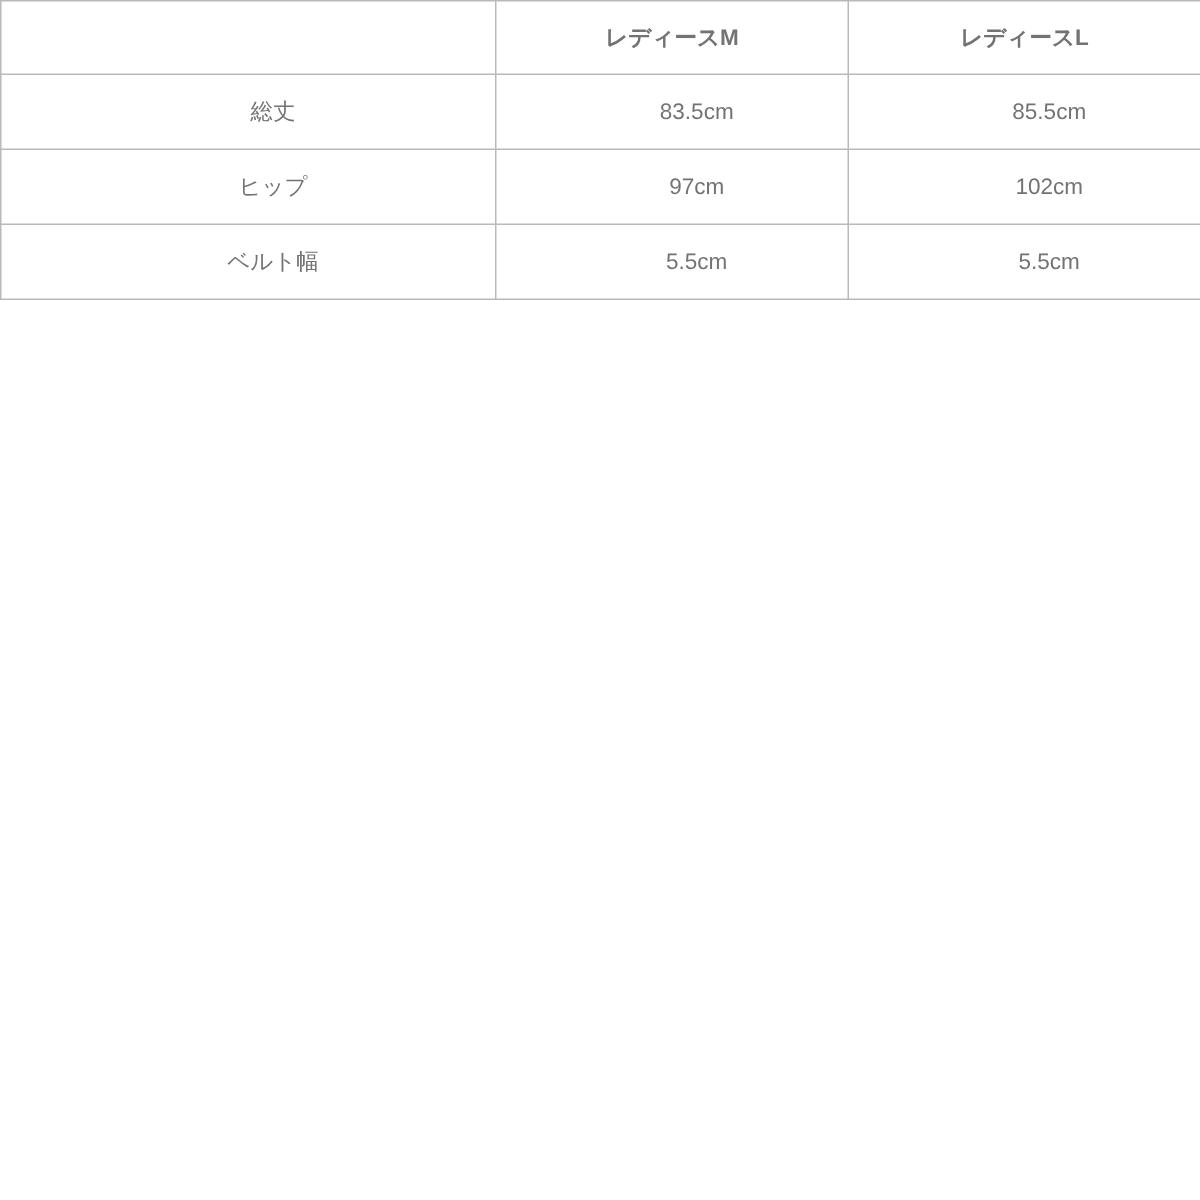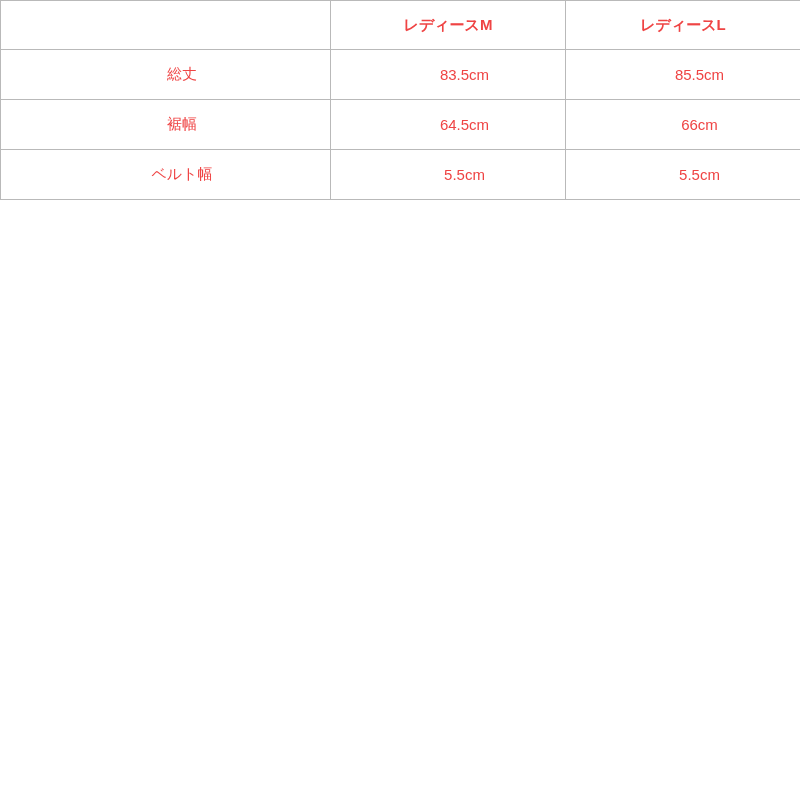--- a/index.html
+++ b/index.html
@@ -29,21 +29,21 @@
   table.size-table col.col-m { width: 235px; }
   table.size-table col.col-l { width: 235px; }
 
   table.size-table th,
   table.size-table td {
     border: 1px solid #b9b9b9;
     text-align: center;
     vertical-align: middle;
     font-size: 15px;
     font-weight: normal;
-    color: #ef4444;
+    color: #737373;
     padding: 0;
   }
   table.size-table thead th {
     height: 48px;
     font-weight: bold;
     font-size: 15px;
   }
   table.size-table thead th.corner {
     border-top: 1px solid #b9b9b9;
     border-left: 1px solid #b9b9b9;
@@ -77,23 +77,23 @@
         <th>レディースL</th>
       </tr>
     </thead>
     <tbody>
       <tr>
         <td class="row-label">総丈</td>
         <td>83.5cm</td>
         <td>85.5cm</td>
       </tr>
       <tr>
-        <td class="row-label">裾幅</td>
-        <td>64.5cm</td>
-        <td>66cm</td>
+        <td class="row-label">ヒップ</td>
+        <td>97cm</td>
+        <td>102cm</td>
       </tr>
       <tr>
         <td class="row-label">ベルト幅</td>
         <td>5.5cm</td>
         <td>5.5cm</td>
       </tr>
     </tbody>
   </table>
 </div>
 

